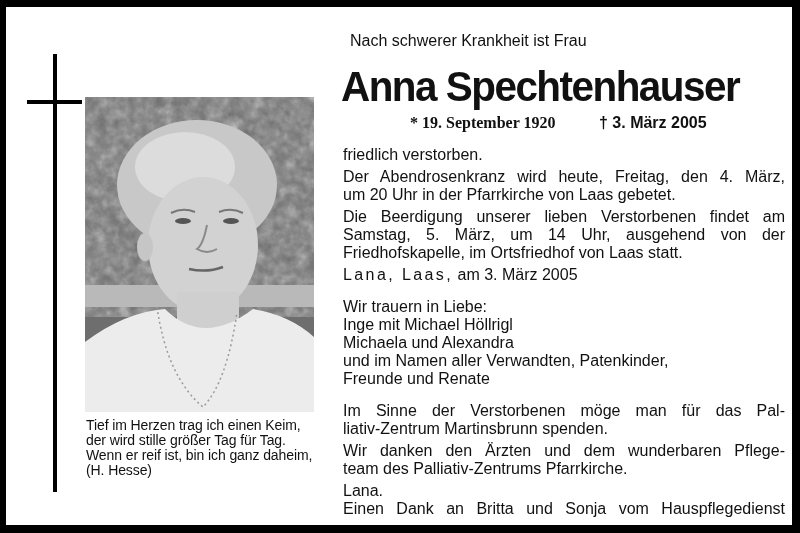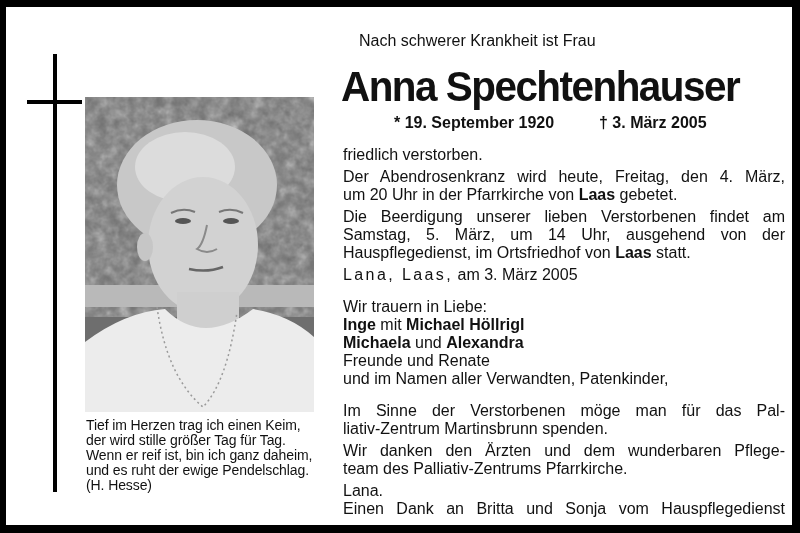--- a/index.html
+++ b/index.html
@@ -18,35 +18,35 @@
     .photo svg { display: block; }
 
     .poem {
       position: absolute; left: 80px; top: 411px; width: 226px;
       font-size: 14px; line-height: 15px; color: #111; letter-spacing: -0.1px;
     }
     .poem .line { display: block; white-space: nowrap; }
     .poem .author { display: block; }
 
     .right { position: absolute; left: 337px; top: 0; width: 442px; color: #111; }
-    .intro { position: absolute; left: 16px; top: 25px; font-size: 16px; white-space: nowrap; }
+    .intro { position: absolute; left: 7px; top: 25px; font-size: 16px; white-space: nowrap; }
     .name {
       position: absolute; left: -2px; top: 55px; font-size: 43px; font-weight: bold;
       letter-spacing: -1.6px; white-space: nowrap; line-height: 48px; transform: scaleX(0.94); transform-origin: left;
     }
     .dates { position: absolute; top: 107px; font-size: 16px; font-weight: bold; white-space: nowrap; }
-    .dates .born { position: absolute; left: 51px; }
+    .dates .born { position: absolute; left: 67px; font-family: Liberation Serif, serif; }
     .dates .died { position: absolute; left: 256px; }
 
     .body { position: absolute; left: 0; top: 139px; width: 442px; font-size: 16px; line-height: 18px; }
     .p { margin: 0 0 4px 0; text-align: justify; text-align-last: left; }
     .p .ln { display: block; text-align: justify; text-align-last: justify; white-space: nowrap; }
     .p .ln.last { text-align-last: left; }
     .spaced { letter-spacing: 2.4px; }
-    b { font-weight: bold; }
+    b { font-weight: normal; }
     .gap { height: 10px; }
   </style>
 </head>
 <body>
 
 <div class="frame">
 
   <div class="cross">
     <div class="cross-v"></div>
     <div class="cross-h"></div>
@@ -87,21 +87,20 @@
       <path d="M0 245 Q40 215 80 212 Q118 250 168 212 Q205 218 229 240 L229 315 L0 315 Z" fill="#ececec"></path>
 
       <path d="M72 210 Q82 280 118 310 Q142 285 152 215" stroke="#9a9a9a" stroke-width="1.5" stroke-dasharray="2 3" fill="none"></path>
     </svg>
   </div>
 
   <div class="poem">
     <span class="line">Tief im Herzen trag ich einen Keim,</span>
     <span class="line">der wird stille größer Tag für Tag.</span>
     <span class="line">Wenn er reif ist, bin ich ganz daheim,</span>
-    <span class="line">und es ruht der ewige Pendelschlag.</span>
     <span class="author">(H. Hesse)</span>
   </div>
 
   <div class="right">
     <div class="intro">Nach schwerer Krankheit ist Frau</div>
     <div class="name">Anna Spechtenhauser</div>
     <div class="dates">
       <span class="born">* 19. September 1920</span>
       <span class="died">† 3. März 2005</span>
     </div>
@@ -112,35 +111,35 @@
       </div>
 
       <div class="p">
         <span class="ln">Der Abendrosenkranz wird heute, Freitag, den 4. März,</span>
         <span class="ln last"><span>um 20 Uhr in der Pfarrkirche von </span><b>Laas</b><span> gebetet.</span></span>
       </div>
 
       <div class="p">
         <span class="ln">Die Beerdigung unserer lieben Verstorbenen findet am</span>
         <span class="ln">Samstag, 5. März, um 14 Uhr, ausgehend von der</span>
-        <span class="ln last"><span>Hauspflegedienst, im Ortsfriedhof von </span><b>Laas</b><span> statt.</span></span>
+        <span class="ln last"><span>Friedhofskapelle, im Ortsfriedhof von </span><b>Laas</b><span> statt.</span></span>
       </div>
 
       <div class="p">
         <span class="ln last"><span class="spaced">Lana, Laas,</span><span> am 3. März 2005</span></span>
       </div>
 
       <div class="gap"></div>
 
       <div class="p">
         <span class="ln last">Wir trauern in Liebe:</span>
         <span class="ln last"><b>Inge</b><span> mit </span><b>Michael Höllrigl</b></span>
         <span class="ln last"><b>Michaela</b><span> und </span><b>Alexandra</b></span>
+        <span class="ln last">und im Namen aller Verwandten, Patenkinder,</span>
         <span class="ln last">Freunde und Renate</span>
-        <span class="ln last">und im Namen aller Verwandten, Patenkinder,</span>
       </div>
 
       <div class="gap"></div>
 
       <div class="p">
         <span class="ln">Im Sinne der Verstorbenen möge man für das Pal-</span>
         <span class="ln last">liativ-Zentrum Martinsbrunn spenden.</span>
       </div>
 
       <div class="p">

